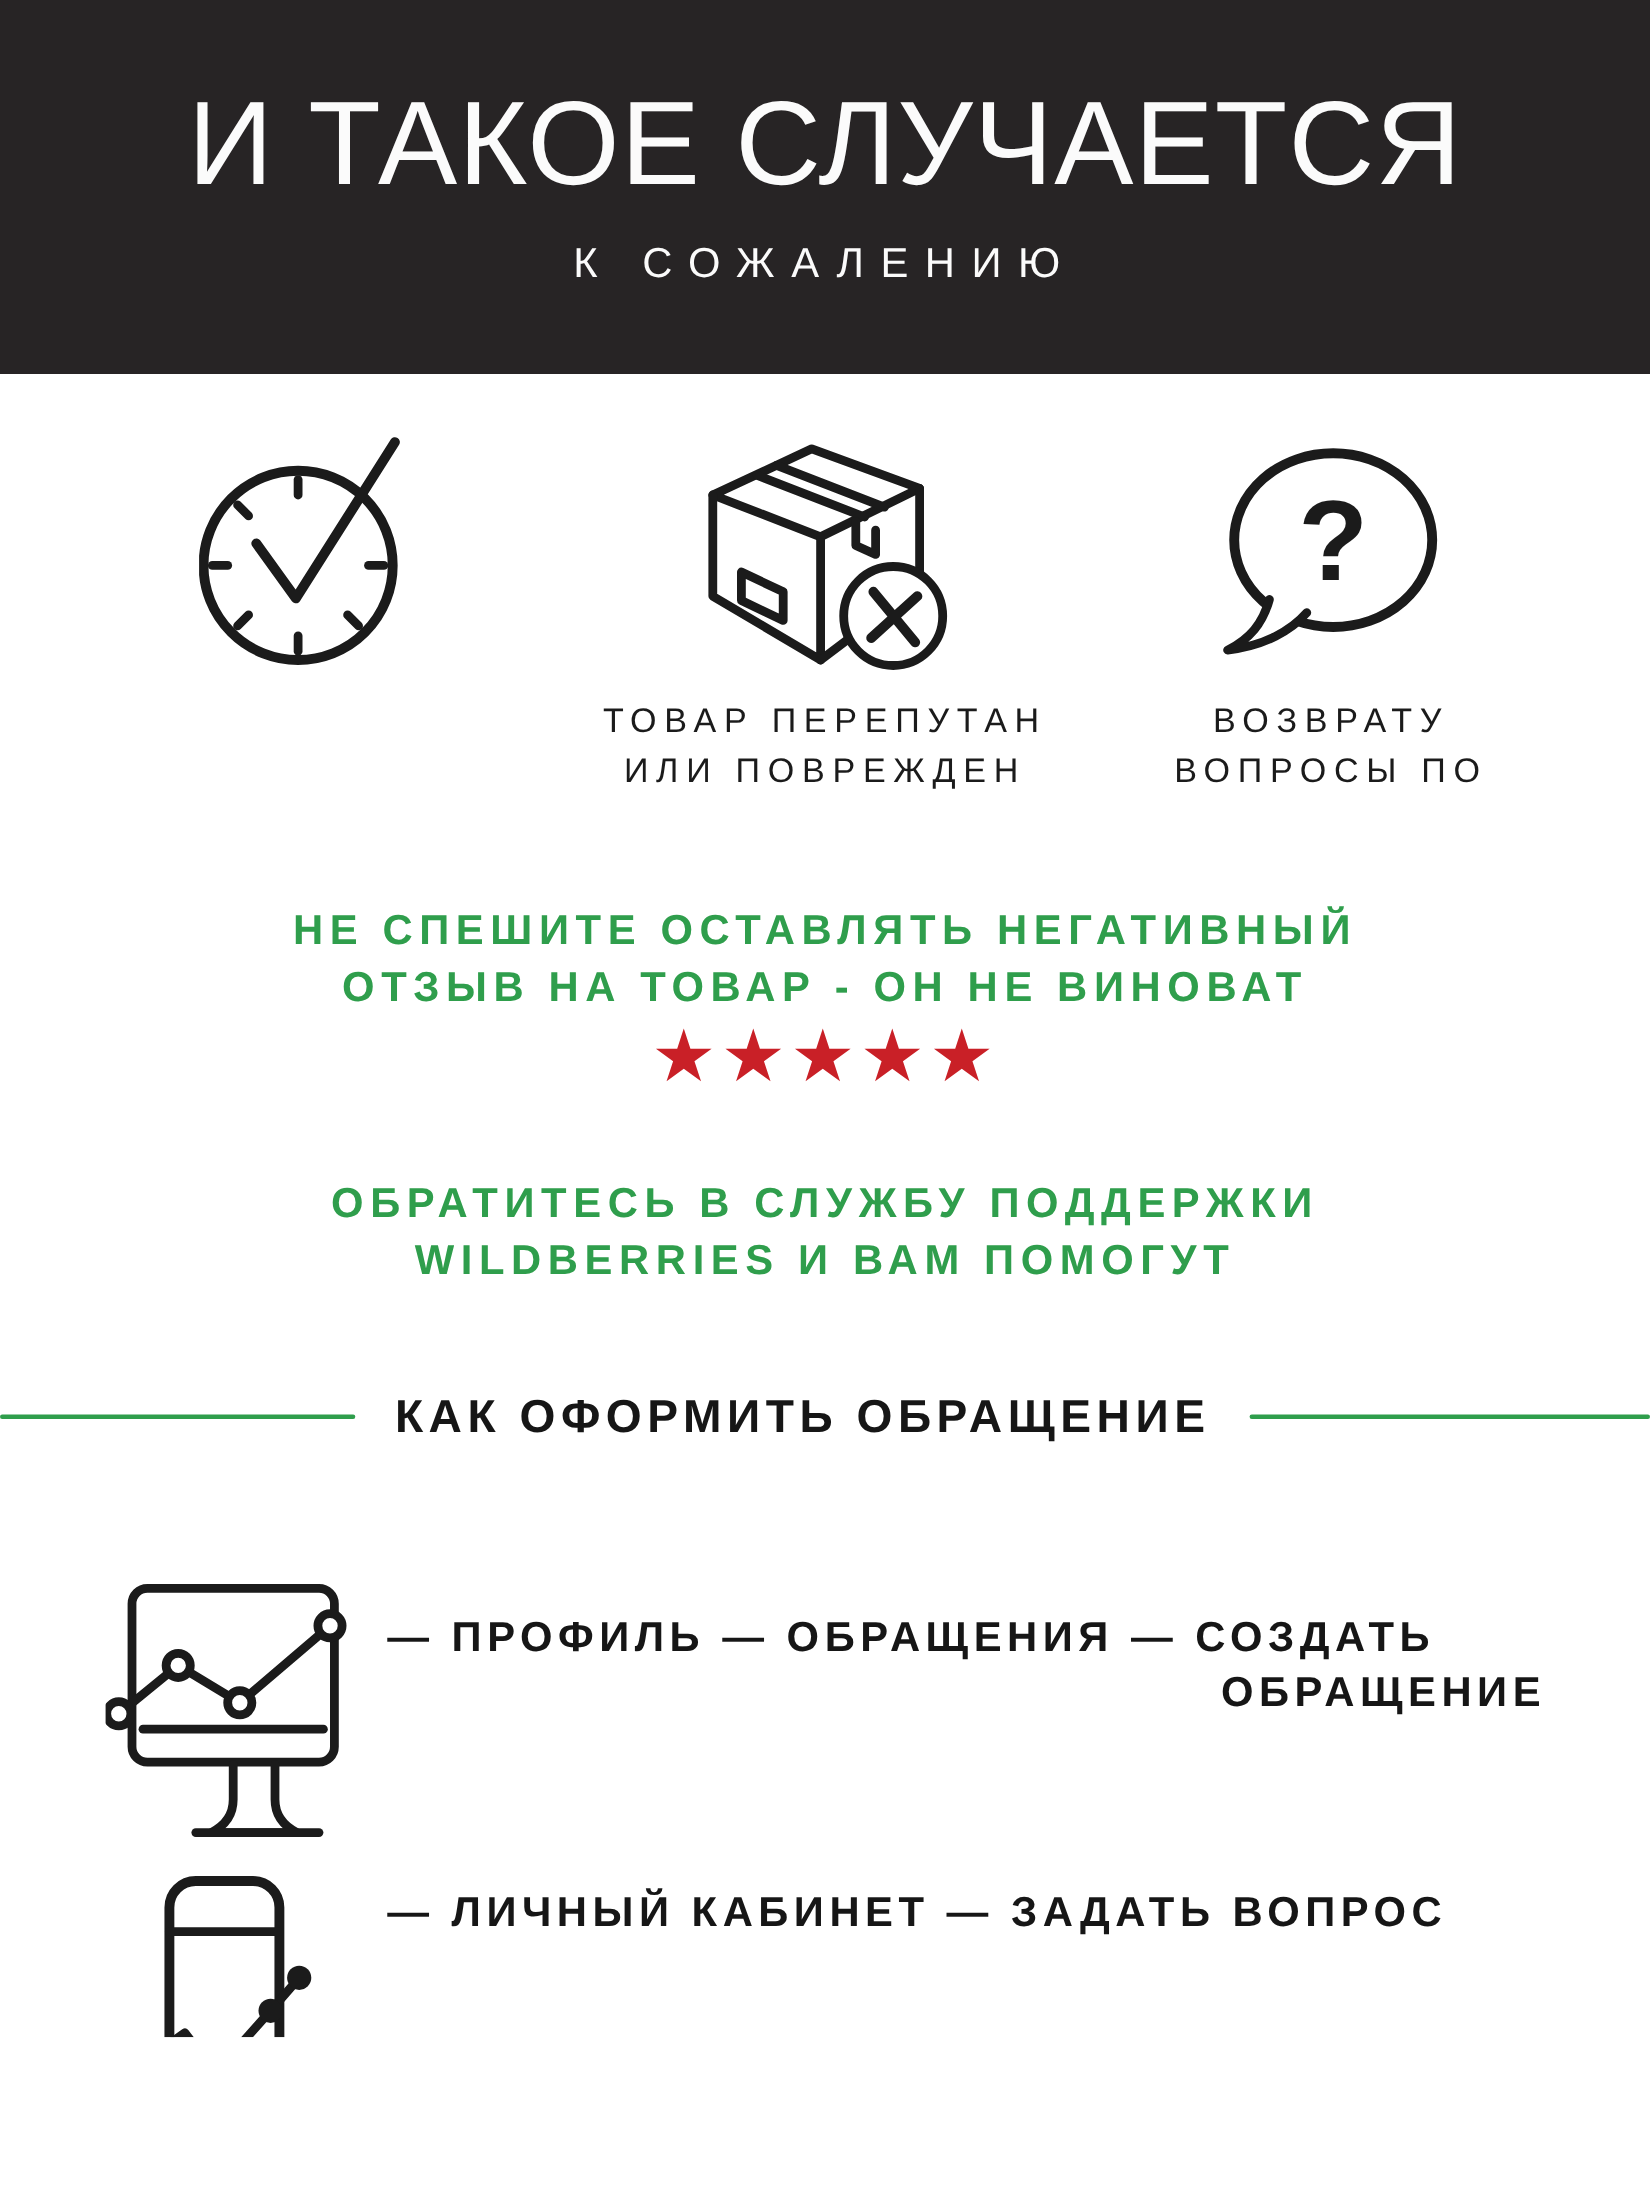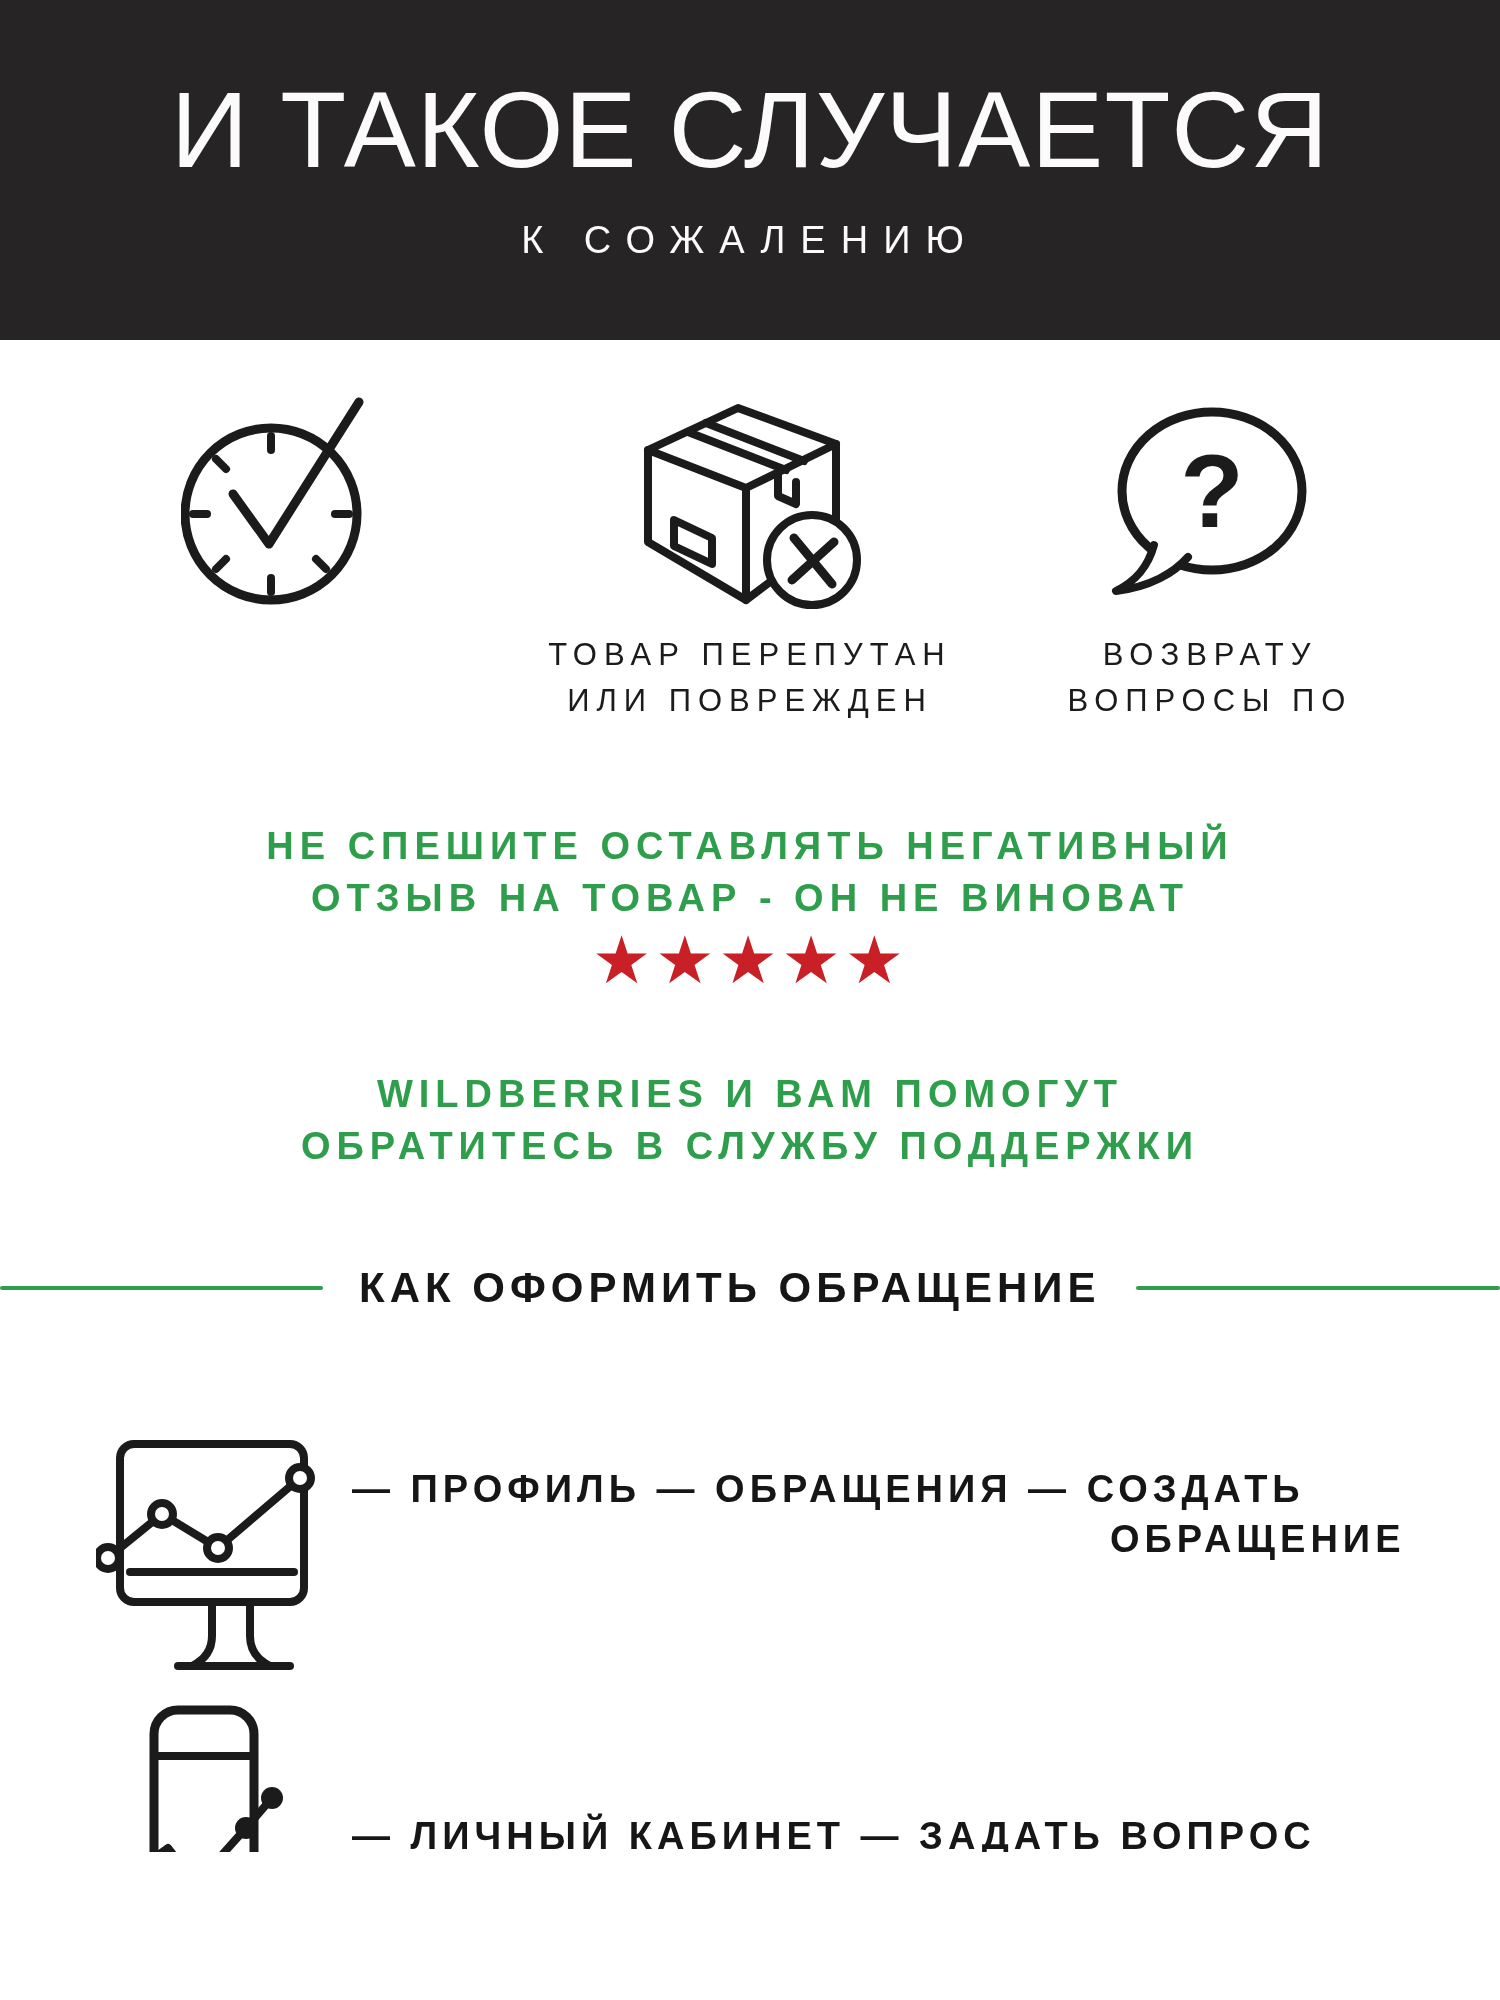--- a/index.html
+++ b/index.html
@@ -52,21 +52,21 @@
   }
   
   .step-icon{position:absolute;}
   .step-icon-monitor{left:96px;top:1436px;}
   .step-icon-phone{left:118px;top:1700px;}
   .step-text{
     position:absolute;left:352px;font-size:38px;font-weight:700;letter-spacing:5px;
     line-height:50px;color:#161616;white-space:nowrap;
   }
   .step-text-1{top:1464px;}
-  .step-text-2{top:1811px;}
+  .step-text-2{top:1714px;}
   .step-line2{display:block;margin-left:758px;}
   
   .ln{fill:none;stroke:#1b1b1b;stroke-width:8;stroke-linecap:round;stroke-linejoin:round;}
   .ln9{fill:none;stroke:#1b1b1b;stroke-width:9;stroke-linecap:round;stroke-linejoin:round;}
   .fillw{fill:#ffffff;}
   .filled{fill:#1b1b1b;stroke:none;}
   .qmark{font-family:"Liberation Sans", sans-serif;font-weight:700;font-size:104px;fill:#1b1b1b;}
 </style>
 </head>
 <body>
@@ -130,22 +130,22 @@
   </div>
 
   <div class="advice advice-1">
     <div>НЕ СПЕШИТЕ ОСТАВЛЯТЬ НЕГАТИВНЫЙ</div>
     <div>ОТЗЫВ НА ТОВАР - ОН НЕ ВИНОВАТ</div>
   </div>
 
   <div class="stars">★★★★★</div>
 
   <div class="advice advice-2">
+    <div>ОБРАТИТЕСЬ В СЛУЖБУ ПОДДЕРЖКИ</div>
     <div>WILDBERRIES И ВАМ ПОМОГУТ</div>
-    <div>ОБРАТИТЕСЬ В СЛУЖБУ ПОДДЕРЖКИ</div>
   </div>
 
   <div class="section-head">
     <div class="rule rule-left"></div>
     <div class="section-title">КАК ОФОРМИТЬ ОБРАЩЕНИЕ</div>
     <div class="rule rule-right"></div>
   </div>
 
   <div class="step-icon step-icon-monitor">
     <svg width="220" height="242" viewBox="0 0 220 242" aria-hidden="true">

